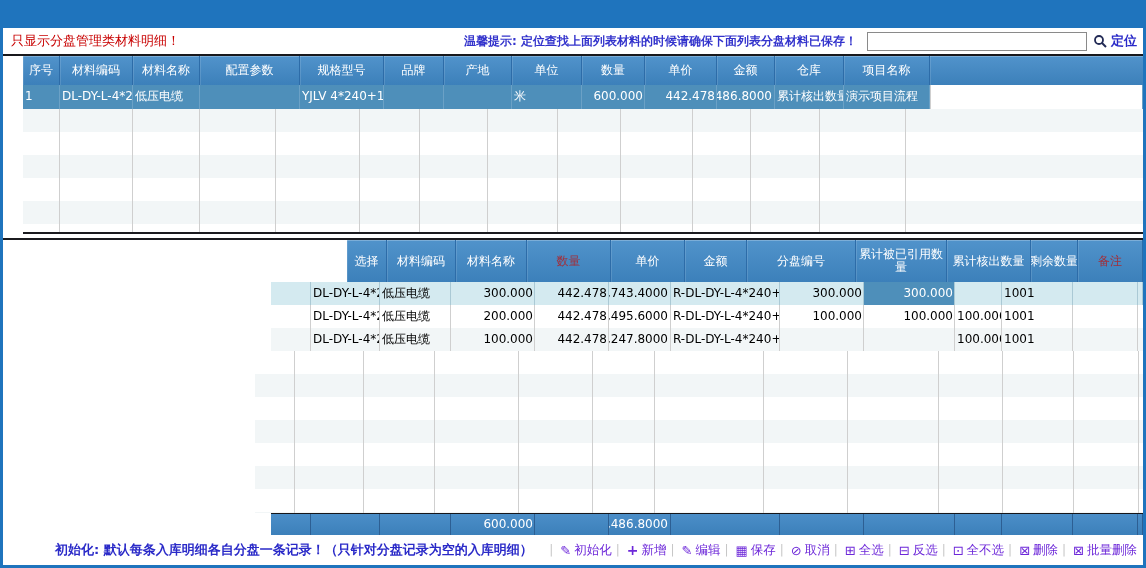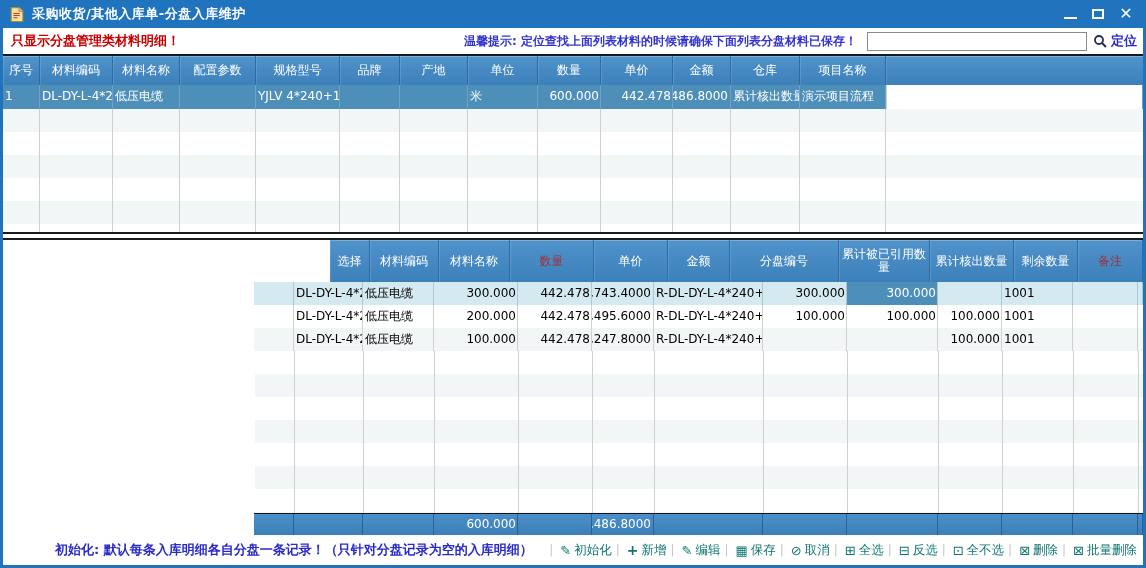--- a/index.html
+++ b/index.html
@@ -16,21 +16,21 @@
   .wbtn { width:28px; height:22px; display:flex; align-items:center; justify-content:center; cursor:default; }
   .g-min { width:13px; height:2px; background:#fff; margin-top:8px; }
   .g-max { width:12px; height:10px; border:2px solid #fff; }
   .g-close { color:#fff; font-size:16px; font-weight:bold; line-height:1; }
 
   
   .content { position:absolute; left:3px; right:3px; top:28px; bottom:3px; background:#fff; display:flex; flex-direction:column; }
 
   
   .noticebar { height:28px; flex:0 0 auto; display:flex; align-items:center; background:#fff; border-bottom:2px solid #18181c; padding:0 6px 0 8px; }
-  .n-filter { color:#c80000; font-weight:bold; font-size:13px; }
+  .n-filter { color:#c80000; font-weight:normal; font-size:13px; }
   .n-warn { color:#ff0000; font-weight:bold; font-size:13px; margin-left:10px; }
   .n-tip { color:#3333cc; font-weight:bold; font-size:12px; margin-left:auto; }
   .n-input { width:220px; height:19px; margin-left:10px; border:1px solid #8a8a8a; font-size:12px; padding:0 3px; outline:none; }
   .n-locate { display:flex; align-items:center; margin-left:6px; cursor:default; }
   .n-locate svg { width:15px; height:15px; }
   .n-locate-label { color:#2a2ac8; font-weight:bold; font-size:13px; margin-left:3px; }
 
   
   .grid { position:relative; overflow:hidden; background:#fff; }
   .hrow { display:flex; background:linear-gradient(#5193cb,#3c80ba); }
@@ -41,21 +41,21 @@
   .hc.hred { color:#a0303c; }
   .hfill { flex:1 1 auto; border-right:none; }
   .row { display:flex; height:23px; line-height:22px; background:#fff; }
   .c { flex:0 0 auto; height:100%; overflow:hidden; white-space:nowrap; border-right:1px solid #cfcfcf; padding:0 2px; }
   .cfill { flex:1 1 auto; border-right:none; }
   .num { text-align:right; padding-right:1px; }
   .clipL { direction:rtl; padding-left:0; }
   .row.alt { background:#f2f6f7; }
 
   
-  .grid-top { height:178px; flex:0 0 auto; border-bottom:2px solid #1b1b1f; }
+  .grid-top { height:178px; flex:0 0 auto; border-bottom:2px solid #1b1b1f;margin-left:20px; }
   .grid-top .hrow { height:29px; }
   .grid-top .row.sel-dark { height:24px; line-height:23px; background:#4e8fba; color:#fff; }
   .grid-top .row.sel-dark .c { border-right:1px solid #6ba1c6; }
   .grid-top .row.sel-dark .cfill { background:#fff; border-left:1px solid #cfcfcf; }
 
   .spacer { height:4px; flex:0 0 auto; background:#fff; }
 
   
   .grid-bot { height:297px; flex:0 0 auto; border-top:2px solid #1b1b1f; display:flex; flex-direction:column;align-items:flex-end; }
   .grid-bot .hrow { height:42px; flex:0 0 auto; }
@@ -63,65 +63,46 @@
   .row.sel-light { background:#d4eaf0; }
   .row.sel-light .c { border-right:1px solid #aac9d5; }
   .selcell { background:#4e8fba; color:#fff; }
   .fillrows { flex:1 1 auto; overflow:hidden; }
   .srow { flex:0 0 auto; height:22px; line-height:21px; display:flex; background:linear-gradient(#4b8ec8,#3c80ba); color:#fff; border-top:1px solid #16161a; }
   .srow .c { border-right:1px solid #2d5f93; }
 
   
   .footer { flex:1 1 auto; background:#fff; display:flex; align-items:center; padding:0 6px 0 52px; }
   .f-note { color:#2a2ac8; font-weight:bold; font-size:13px; }
-  .toolbar { margin-left:auto; display:flex; align-items:flex-end; color:#0f766e; }
+  .toolbar { margin-left:auto; display:flex; align-items:flex-end; color:#6d28d9; }
   .tbtn { display:flex; align-items:center; margin-left:4px; cursor:default; }
   .tbtn::before { content:"|"; color:#c6c6c6; margin-right:7px; }
   .tbtn .ic { font-style:normal; margin-right:3px; font-size:13px; }
   .tbtn em { font-style:normal; font-size:12.5px; }
   .ic-init::before, .ic-edit::before { content:"✎"; }
   .ic-add::before { content:"+"; font-weight:bold; font-size:14px; }
   .ic-save::before { content:"▦"; }
   .ic-cancel::before { content:"⊘"; }
   .ic-select-all::before { content:"⊞"; }
   .ic-invert-select::before { content:"⊟"; }
   .ic-select-none::before { content:"⊡"; }
   .ic-delete::before, .ic-batch-delete::before { content:"⊠"; }
 
   
-  .t0{width:37px}.t1{width:73px}.t2{width:67px}.t3{width:76px}.t4{width:84px}.t5{width:60px}.t6{width:68px}
+  .t0{width:37px}.t1{width:73px}.t2{width:67px}.t3{width:100px}.t4{width:84px}.t5{width:60px}.t6{width:68px}
   .t7{width:70px}.t8{width:63px}.t9{width:72px}.t10{width:58px}.t11{width:69px}.t12{width:86px}
   
   .b0{width:40px}.b1{width:69px}.b2{width:71px}.b3{width:84px}.b4{width:74px}.b5{width:62px}
-  .b6{width:109px}.b7{width:84px}.b8{width:91px}.b9{width:64px}.b10{width:71px}.b11{width:65px}
+  .b6{width:109px}.b7{width:84px}.b8{width:91px}.b9{width:47px}.b10{width:71px}.b11{width:65px}
 </style>
 </head>
 <body>
 
 <div class="window">
 
-  <div class="titlebar">
-    <svg class="title-icon" viewBox="0 0 16 16">
-      <path d="M3 1.5h7.5L14 5v9.5H3z" fill="#f3e2a0" stroke="#a8893d" stroke-width="1"></path>
-      <path d="M10.5 1.5V5H14" fill="#e6cf85" stroke="#a8893d" stroke-width="1"></path>
-      <path d="M5 7h6M5 9h6M5 11h4" stroke="#c0392b" stroke-width="1"></path>
-    </svg>
-    <span class="title-text">采购收货/其他入库单-分盘入库维护</span>
-    <div class="wctrls">
-      <span class="wbtn">
-          <span class="g-min"></span>
-        </span>
-      <span class="wbtn">
-          <span class="g-max"></span>
-        </span>
-      <span class="wbtn">
-          <span class="g-close">✕</span>
-        </span>
-    </div>
-  </div>
 
   <div class="content">
 
     <div class="noticebar">
       <span class="n-filter">只显示分盘管理类材料明细！</span>
       <span class="n-tip">温馨提示: 定位查找上面列表材料的时候请确保下面列表分盘材料已保存！</span>
       <input class="n-input" type="text" value="" style="">
       <span class="n-locate">
         <svg viewBox="0 0 15 15">
           <circle cx="6" cy="6" r="4" fill="none" stroke="#222a55" stroke-width="1.8"></circle>

